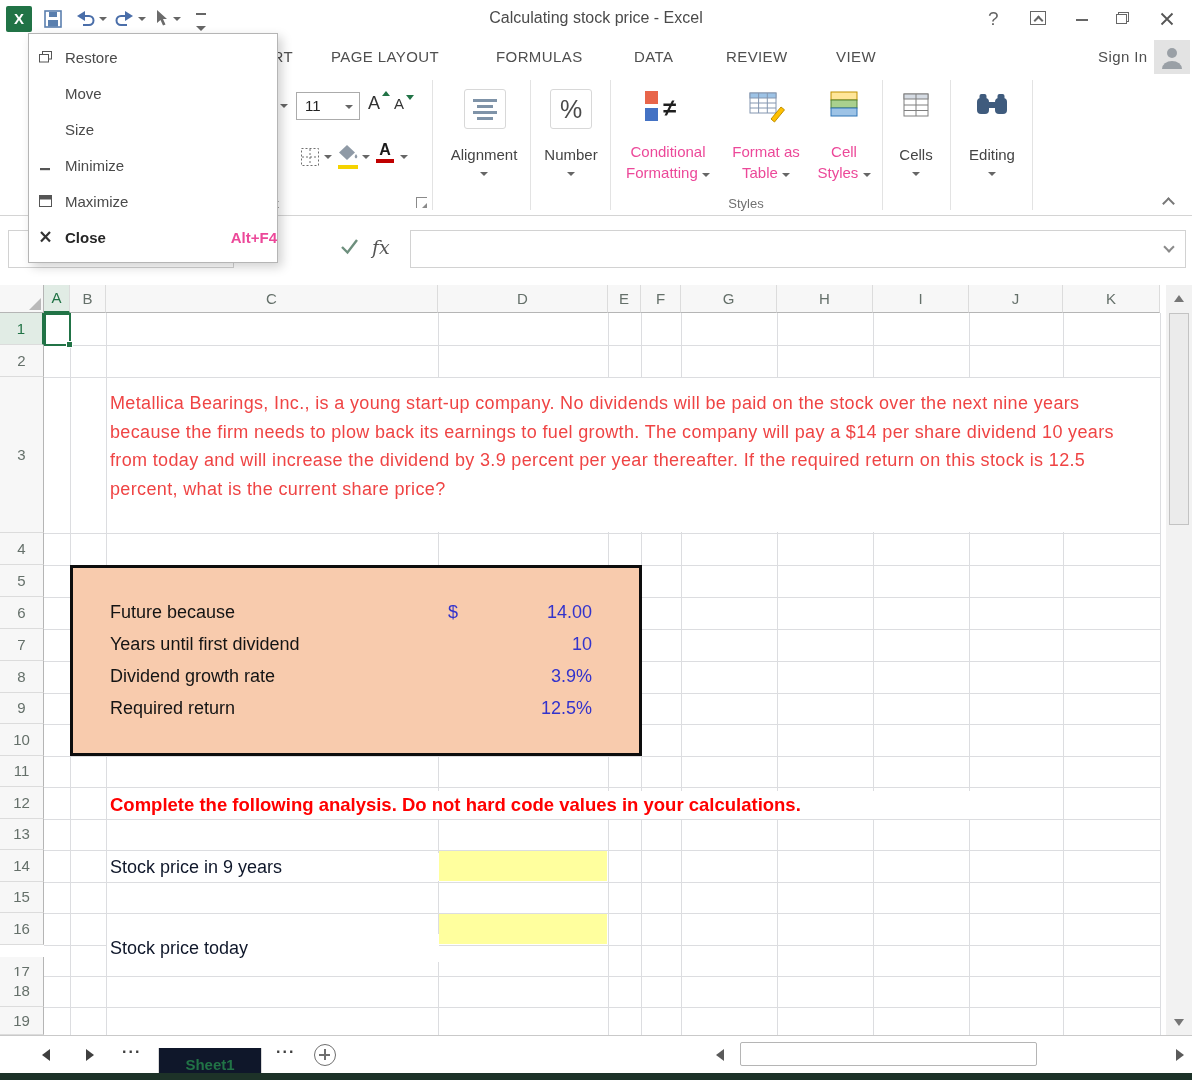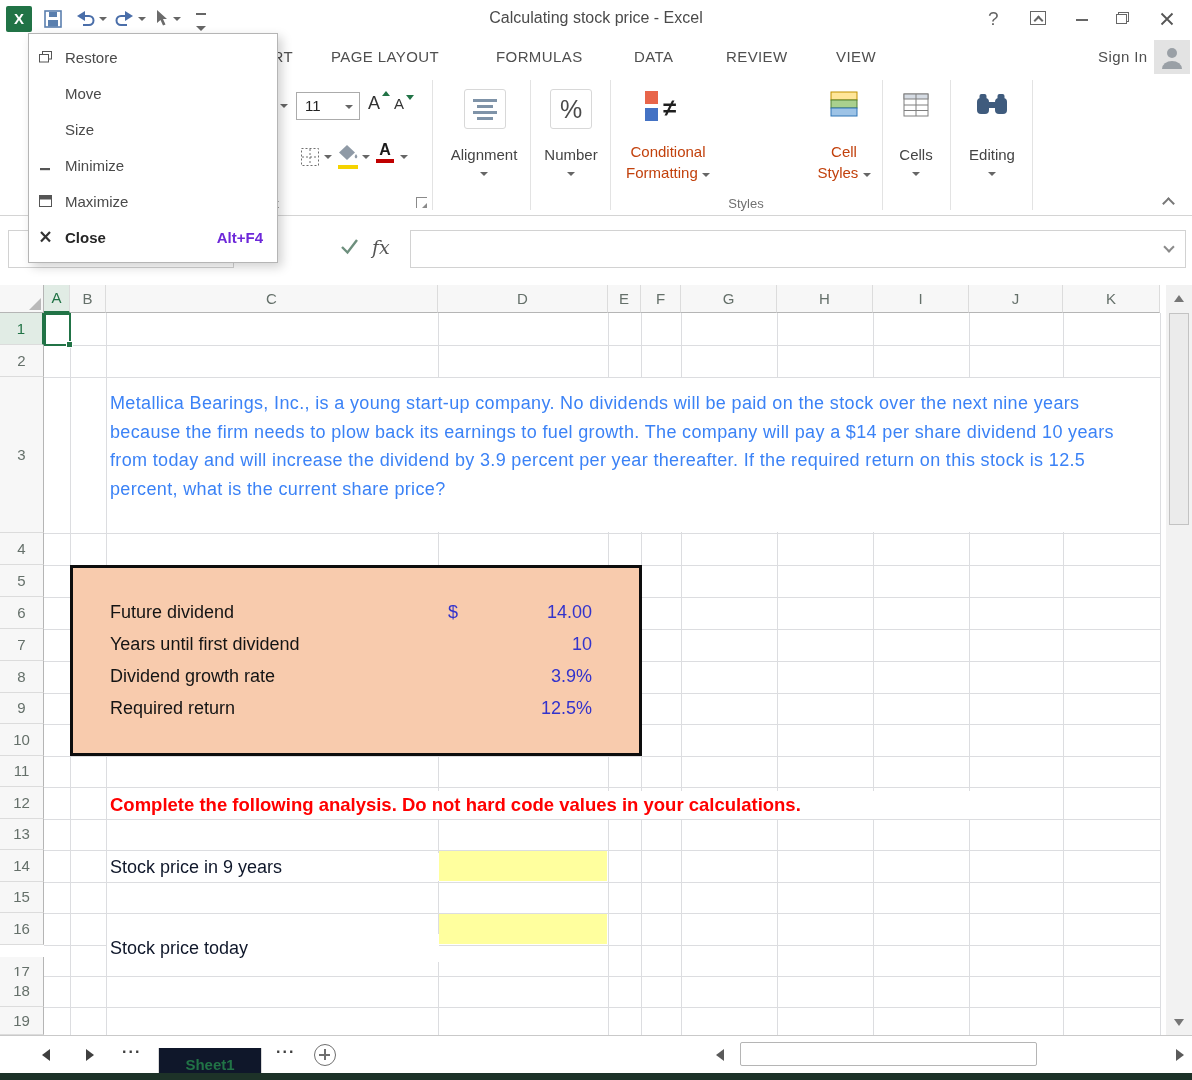--- a/index.html
+++ b/index.html
@@ -26,21 +26,21 @@
 
   
   #ribbontabs{position:absolute;top:38px;left:0;width:1192px;height:37px;background:#fff;z-index:5}
   .rtab{position:absolute;top:10px;font-size:15px;color:#4f4f4f;letter-spacing:.4px}
   #avatarbox{position:absolute;right:2px;top:2px;width:36px;height:34px;background:#e3e3e3;display:flex;align-items:center;justify-content:center}
 
   
   #ribbon{position:absolute;top:75px;left:0;width:1192px;height:141px;background:#fff;border-bottom:1px solid #d4d4d4;z-index:5}
   .vsep{position:absolute;top:5px;height:130px;width:1px;background:#e3e3e3}
   .rlabel{position:absolute;width:100%;text-align:center;font-size:15px;color:#444;top:71px}
-  .rlabel2{position:absolute;width:100%;text-align:center;font-size:15px;color:#c2410c;top:66px;line-height:21px}
+  .rlabel2{position:absolute;width:100%;text-align:center;font-size:15px;color:#ec4899;top:66px;line-height:21px}
   .gcaret{position:absolute;left:50%;margin-left:-4px;top:97px}
   .grouplabel{position:absolute;top:121px;font-size:13px;color:#717171}
   .bigbox{position:absolute;border:1px solid #d8d8d8;border-radius:3px;display:flex;align-items:center;justify-content:center}
   .dlauncher{position:absolute;width:11px;height:11px;border-left:1px solid #8a8a8a;border-top:1px solid #8a8a8a}
   .dlauncher::after{content:"";position:absolute;right:0;bottom:0;width:0;height:0;border-left:5px solid transparent;border-bottom:5px solid #8a8a8a}
 
   
   .fbox{position:absolute;border:1px solid #d2d2d2;background:#fff}
 
   
@@ -52,21 +52,21 @@
   .vgl{position:absolute;top:313px;height:722px;width:1px;background:#dcdde0;z-index:1}
   .hgl{position:absolute;left:44px;width:1116px;height:1px;background:#dcdde0;z-index:1}
   #corner{position:absolute;left:0;top:285px;width:44px;height:28px;background:#f7f7f7;border-right:1px solid #b5b5b5;border-bottom:1px solid #b5b5b5;z-index:2}
   #corner .tri{position:absolute;right:2px;bottom:2px;width:0;height:0;border-bottom:12px solid #b9b9b9;border-left:12px solid transparent}
 
   #fill-layer{position:absolute;inset:0;z-index:0}
   #overlay{position:absolute;inset:0;z-index:5}
   .cellfill{position:absolute;background:var(--yellow)}
 
   #para{position:absolute;left:107px;top:378px;width:1048px;height:154px;background:#fff;
-    font-size:18px;line-height:28.6px;letter-spacing:.35px;color:#3b82f6;padding:11px 0 0 3px}
+    font-size:18px;line-height:28.6px;letter-spacing:.35px;color:#ef4444;padding:11px 0 0 3px}
   #infobox{position:absolute;left:70px;top:565px;width:572px;height:191px;background:var(--orange);border:3px solid #0d0d0d}
   .ibrow{position:absolute;left:0;width:100%;height:32px;line-height:32px;font-size:18px}
   .iblabel{position:absolute;left:37px;color:#141414}
   .ibprefix{position:absolute;left:375px;color:var(--blue)}
   .ibvalue{position:absolute;right:47px;color:var(--blue)}
   #instr{position:absolute;left:107px;top:791px;width:908px;height:28px;line-height:28px;background:#fff;
     font-size:18.5px;font-weight:bold;color:var(--red);padding-left:3px}
   .rowlabel{position:absolute;left:107px;width:332px;height:28px;line-height:28px;background:#fff;font-size:18px;color:#0f172a;padding-left:3px}
   #sel-a1{position:absolute;left:44px;top:313px;width:27px;height:33px;border:2px solid var(--accent);z-index:6}
   #sel-a1 .handle{position:absolute;right:-4px;bottom:-4px;width:7px;height:7px;background:var(--accent);border:1px solid #fff}
@@ -86,21 +86,21 @@
 
   #bottomstrip{position:absolute;top:1073px;left:0;width:1192px;height:7px;background:#1d3228;z-index:7}
 
   
   #ctxmenu{position:absolute;left:28px;top:33px;width:250px;height:230px;background:#fff;border:1px solid #b5b5b5;
     box-shadow:4px 4px 10px rgba(0,0,0,.18);z-index:60;padding-top:5px}
   .menu-item{display:flex;align-items:center;height:36px;font-size:15px;color:#4a4a4a}
   .mi-icon{width:26px;padding-left:10px;display:flex;align-items:center}
   .mi-label{margin-left:10px;flex:1}
   .mi-bold{font-weight:bold;color:#262626}
-  .mi-shortcut{margin-right:14px;font-weight:bold;color:#6d28d9}
+  .mi-shortcut{margin-right:0;font-weight:bold;color:#ec4899}
 </style>
 </head>
 <body>
 
 <div id="titlebar">
   <div class="abs" style="left:6px;top:6px;width:26px;height:26px;background:#217346;border-radius:2px;color:#fff;font-weight:bold;font-size:15px;text-align:center;line-height:26px">X</div>
   <div class="abs" style="left:44px;top:10px">
     <svg width="18" height="18">
         <rect x="1" y="1" width="16" height="16" fill="none" stroke="#5a7fae" stroke-width="1.6"></rect>
         <rect x="5" y="2" width="8" height="5" fill="#5a7fae"></rect>
@@ -234,20 +234,34 @@
 
   <div class="abs" style="left:615px;top:0;width:106px;height:140px">
     <div class="abs" style="left:28px;top:12px">
       <svg width="40" height="40">
           <rect x="2" y="4" width="13" height="13" fill="#e8654a"></rect>
           <rect x="2" y="21" width="13" height="13" fill="#4472c4"></rect>
           <text x="20" y="29" font-size="24" font-weight="bold" fill="#1f1f1f">≠</text>
         </svg>
     </div>
     <div class="rlabel2"><span>Conditional Formatting</span> <span class="caret" style="margin-bottom:1px"></span></div>
+  </div>
+  <div class="abs" style="left:723px;top:0;width:86px;height:140px">
+    <div class="abs" style="left:25px;top:14px">
+      <svg width="37" height="34">
+          <rect x="2" y="4" width="26" height="20" fill="#fff" stroke="#8496b0"></rect>
+          <rect x="2" y="4" width="26" height="5" fill="#9dc3e6" stroke="#8496b0"></rect>
+          <line x1="10.6" y1="4" x2="10.6" y2="24" stroke="#8496b0"></line>
+          <line x1="19.3" y1="4" x2="19.3" y2="24" stroke="#8496b0"></line>
+          <line x1="2" y1="14" x2="28" y2="14" stroke="#8496b0"></line>
+          <line x1="2" y1="19" x2="28" y2="19" stroke="#8496b0"></line>
+          <path d="M23 30 L33 18 l3.5 2.8 L26.5 33 z" fill="#ffc000" stroke="#bf8f00"></path>
+        </svg>
+    </div>
+    <div class="rlabel2" style="top:66px"><span>Format as Table</span> <span class="caret" style="margin-bottom:1px"></span></div>
   </div>
   <div class="abs" style="left:811px;top:0;width:66px;height:140px">
     <div class="abs" style="left:17px;top:14px">
       <svg width="32" height="30">
           <rect x="3" y="3" width="26" height="8" fill="#ffe699" stroke="#bf8f00"></rect>
           <rect x="3" y="11" width="26" height="8" fill="#a9d08e" stroke="#538135"></rect>
           <rect x="3" y="19" width="26" height="8" fill="#9dc3e6" stroke="#2e75b6"></rect>
         </svg>
     </div>
     <div class="rlabel2" style="top:66px"><span>Cell Styles</span> <span class="caret" style="margin-bottom:1px"></span></div>
@@ -368,21 +382,21 @@
     <div class="hgl" style="top: 976px;"></div>
     <div class="hgl" style="top: 1007px;"></div>
     <div class="hgl" style="top: 1035px;"></div>
   </div>
 
 <div id="overlay">
   <div id="para">Metallica Bearings, Inc., is a young start-up company. No dividends will be paid on the stock over the next nine years because the firm needs to plow back its earnings to fuel growth. The company will pay a $14 per share dividend 10 years from today and will increase the dividend by 3.9 percent per year thereafter. If the required return on this stock is 12.5 percent, what is the current share price?</div>
 
   <div id="infobox">
     <div class="ibrow" style="top:28px">
-      <span class="iblabel">Future dividend</span>
+      <span class="iblabel">Future because</span>
       <span class="ibprefix">$</span>
       <span class="ibvalue">14.00</span>
     </div>
     <div class="ibrow" style="top:60px">
       <span class="iblabel">Years until first dividend</span>
       <span class="ibprefix"></span>
       <span class="ibvalue">10</span>
     </div>
     <div class="ibrow" style="top:92px">
       <span class="iblabel">Dividend growth rate</span>

